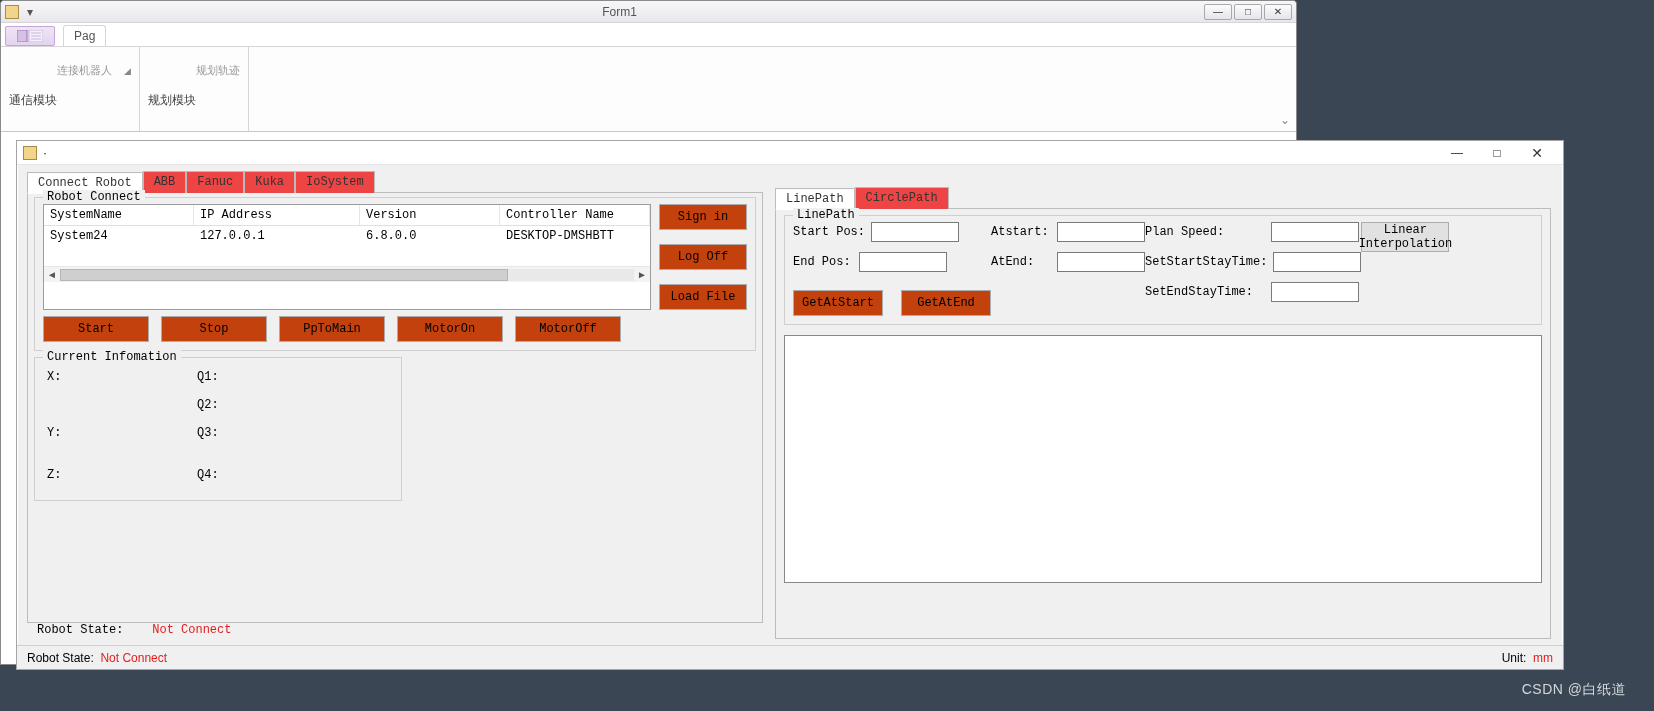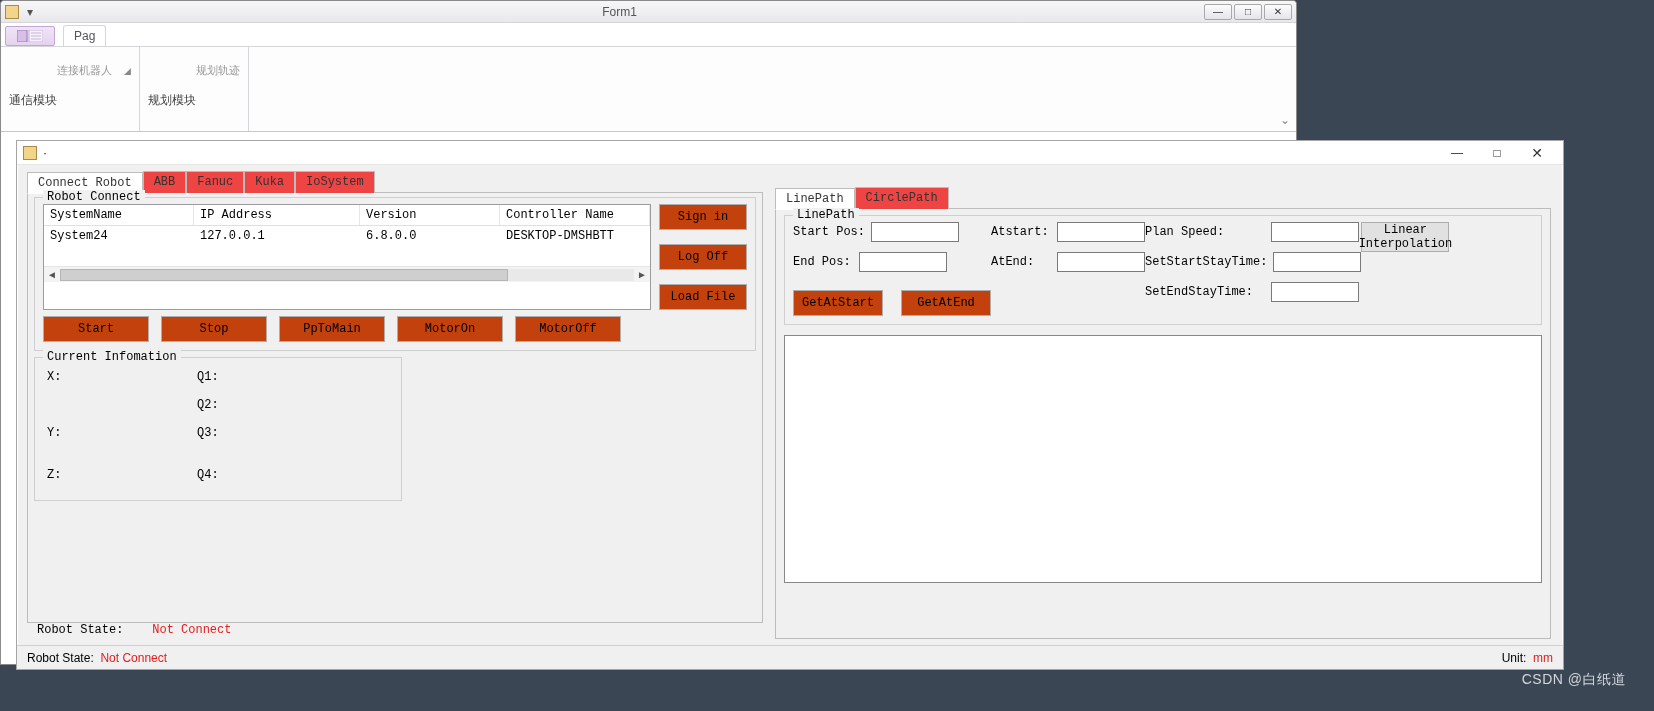--- a/index.html
+++ b/index.html
@@ -133,21 +133,21 @@
   display:flex; align-items:center; justify-content:center; text-align:center;
   font-family:Consolas,"Courier New",monospace; line-height:1.2;
 }
 .get-btns { display:flex; gap:18px; margin-top:8px; font-family:Consolas,"Courier New",monospace;}
 .get-btns .wbtn{width:90px;}
 .output-area {
   margin-top:10px; height:248px; background:#fff; border:1px solid #888;
 }
 
 
-.watermark { position:absolute; right:28px; bottom:22px; color:#d3d6db; font-size:14px; font-family:"Microsoft YaHei",sans-serif; letter-spacing:0.5px; }
+.watermark { position:absolute; right:28px; bottom:12px; color:#d3d6db; font-size:14px; font-family:"Microsoft YaHei",sans-serif; letter-spacing:0.5px; }
 </style>
 </head>
 <body>
 
 <div class="outer-window">
   <div class="outer-titlebar">
     <div class="app-icon"></div>
     <div class="qat-dd">▾</div>
     <div class="outer-title">Form1</div>
     <div class="win-btns">

